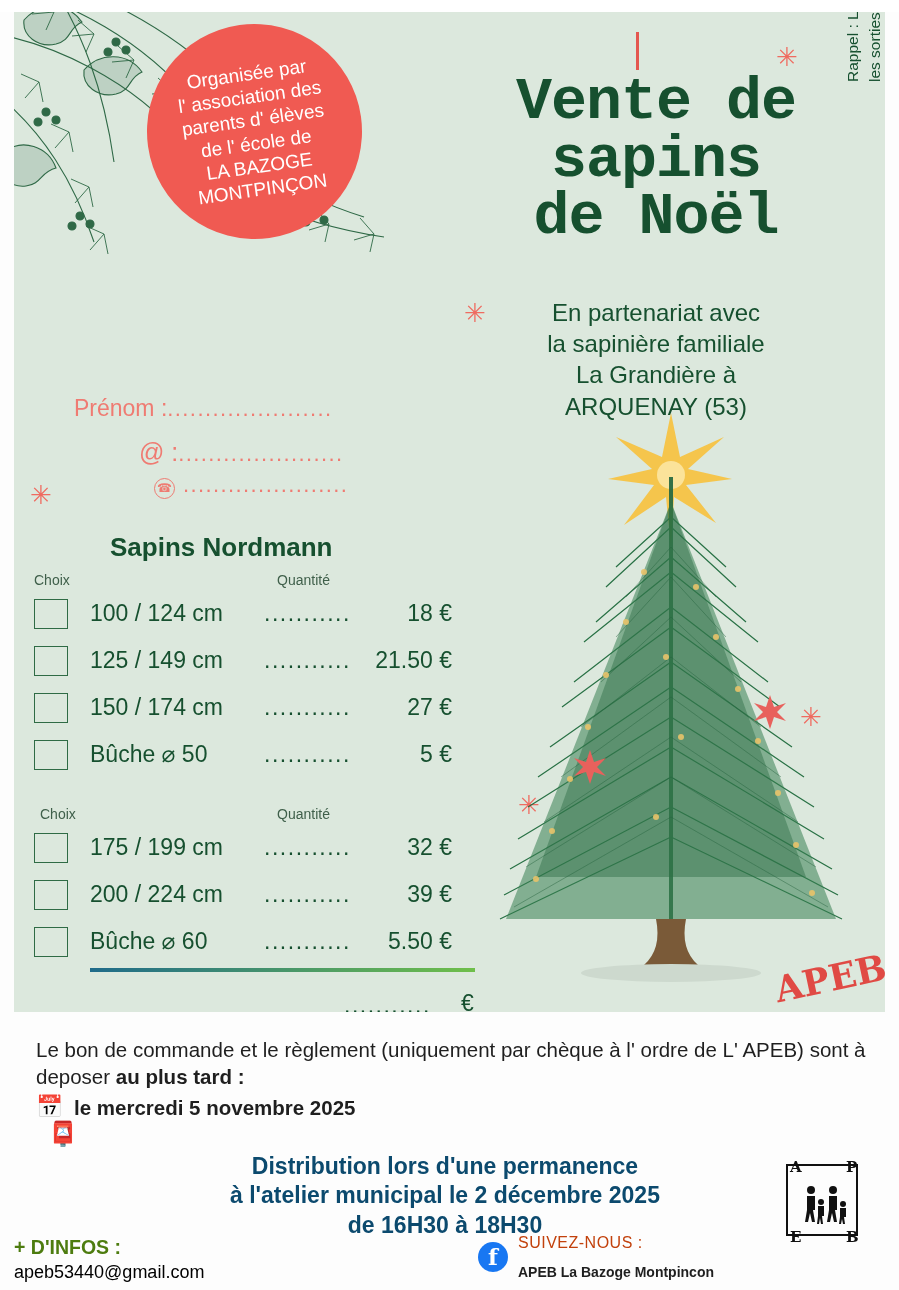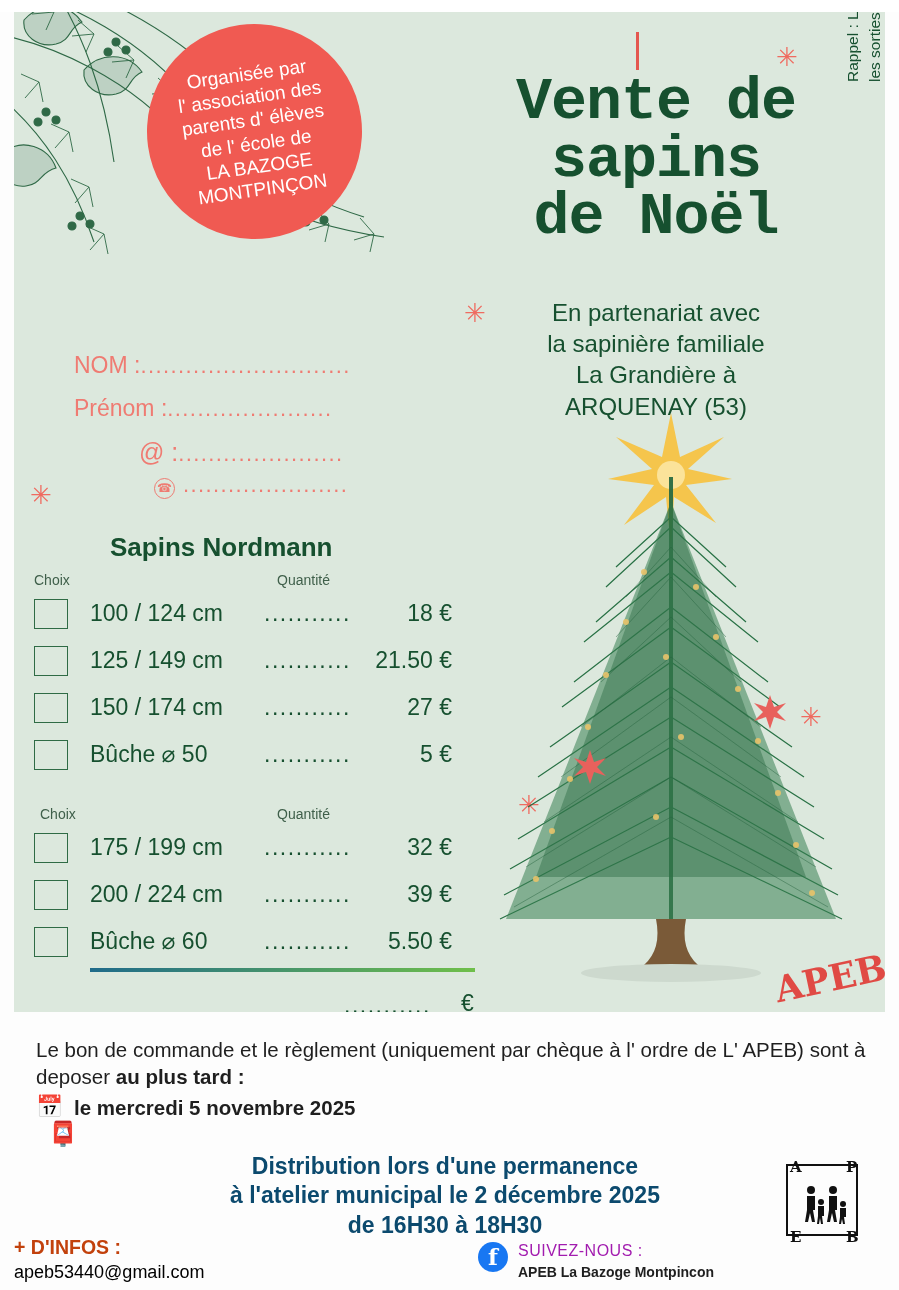--- a/index.html
+++ b/index.html
@@ -168,35 +168,35 @@
   }
   .ico-cal { position: absolute; left: 36px; top: 78px; font-size: 22px; }
   .ico-box { position: absolute; left: 48px; top: 104px; font-size: 24px; }
   .distrib {
     position: absolute; left: 100px; top: 136px; width: 690px;
     text-align: center; color: #0c4a6e; font-weight: bold;
     font-size: 23px; line-height: 1.28; white-space: pre-line;
   }
   .infos {
     position: absolute; left: 14px; top: 220px;
-    font-size: 19.5px; font-weight: bold; color: #c2410c;
+    font-size: 19.5px; font-weight: bold; color: #4d7c0f;
   }
   .mail {
     position: absolute; left: 14px; top: 246px;
     font-size: 18px; color: #000000;
   }
   .fb-ico {
     position: absolute; left: 478px; top: 226px;
     width: 30px; height: 30px; border-radius: 50%; background: #1877f2;
     color: #fff; font-family: "DejaVu Serif", serif; font-weight: bold;
     font-size: 23px; text-align: center; line-height: 29px;
   }
   .suivez {
-    position: absolute; left: 518px; top: 226px;
-    font-size: 16px; letter-spacing: 0.5px; color: #a21caf;
+    position: absolute; left: 518px; top: 218px;
+    font-size: 16px; letter-spacing: 0.5px; color: #c2410c;
   }
   .fbname {
     position: absolute; left: 518px; top: 248px;
     font-size: 14px; font-weight: bold; color: #1f1f1f;
   }
   .logo {
     position: absolute; left: 778px; top: 140px; width: 92px; height: 92px;
   }
   .logo-box {
     position: absolute; left: 8px; top: 8px; width: 72px; height: 72px;
@@ -352,24 +352,20 @@
 
       <g fill="#6a4a2f">
         <path d="M190 512 q6 30 -12 46 q34 6 54 0 q-18 -16 -12 -46 z" fill="#7a5a38"></path>
       </g>
       <ellipse cx="205" cy="566" rx="90" ry="9" fill="#cdd9ce"></ellipse>
     </svg>
 
     <div class="apeb-red">APEB</div>
 
 
-    <div class="field-row nomrow">
-      <span class="field-label">NOM :</span>
-      <span class="dots">............................</span>
-    </div>
     <div class="field-row prerow">
       <span class="field-label">Prénom :</span>
       <span class="dots">......................</span>
     </div>
     <div class="field-row atrow" style="left:125px;">
       <span class="at-glyph">@ :</span>
       <span class="dots">......................</span>
     </div>
     <div class="field-row telrow" style="left:140px;">
       <span class="circ">☎</span>

